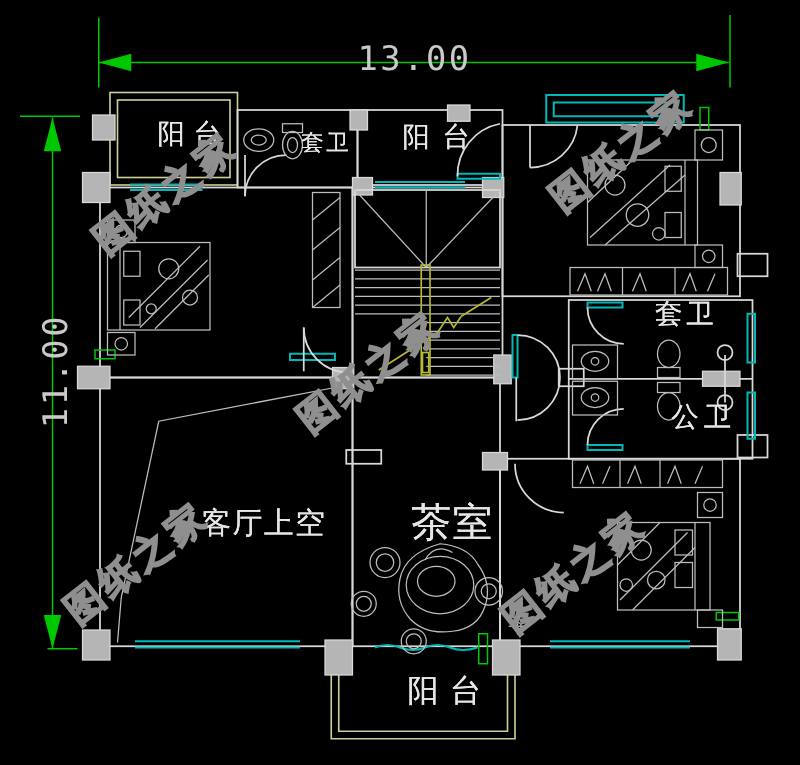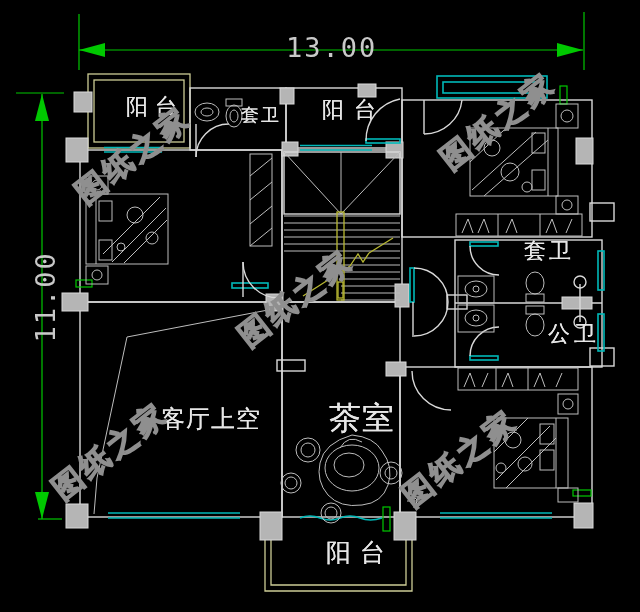--- a/index.html
+++ b/index.html
@@ -274,21 +274,21 @@
     </g>
   </svg>
 
   <div class="dimtxt" style="left:286px;top:34px;font-size:27px;">13.00</div>
   <div class="dimtxt" style="left:5px;top:289px;width:80px;text-align:center;font-size:27px;transform:rotate(-90deg);">11.00</div>
 
   <div class="lbl" style="left:126px;top:98px;font-size:22px;letter-spacing:7px;">阳台</div>
   <div class="lbl" style="left:241px;top:107px;font-size:18px;letter-spacing:2px;">套卫</div>
   <div class="lbl" style="left:322px;top:101px;font-size:22px;letter-spacing:10px;">阳台</div>
   <div class="lbl" style="left:524px;top:242px;font-size:22px;letter-spacing:3px;">套卫</div>
-  <div class="lbl" style="left:548px;top:325px;font-size:22px;letter-spacing:4px;">公卫</div>
+  <div class="lbl" style="left:537px;top:325px;font-size:22px;letter-spacing:4px;">公卫</div>
   <div class="lbl" style="left:161px;top:409px;font-size:24px;letter-spacing:1px;">客厅上空</div>
   <div class="lbl" style="left:329px;top:405px;font-size:32px;letter-spacing:1px;">茶室</div>
   <div class="lbl" style="left:326px;top:542px;font-size:25px;letter-spacing:9px;">阳台</div>
 
   <div class="wm" style="left:65px;top:140px;">图纸之家</div>
   <div class="wm" style="left:430px;top:106px;">图纸之家</div>
   <div class="wm" style="left:228px;top:283px;">图纸之家</div>
   <div class="wm" style="left:42px;top:436px;">图纸之家</div>
   <div class="wm" style="left:392px;top:443px;">图纸之家</div>
 

